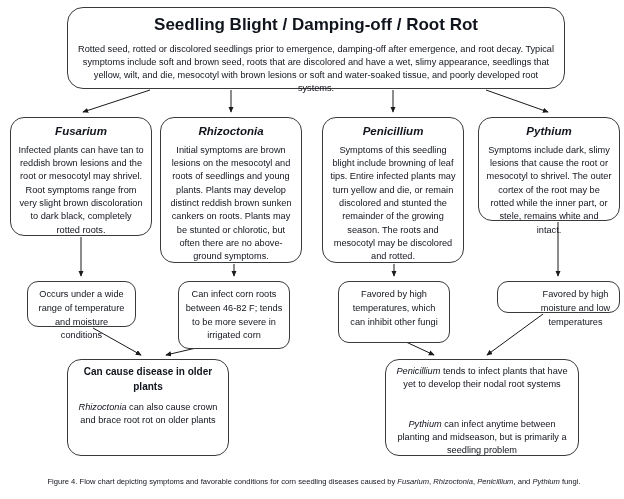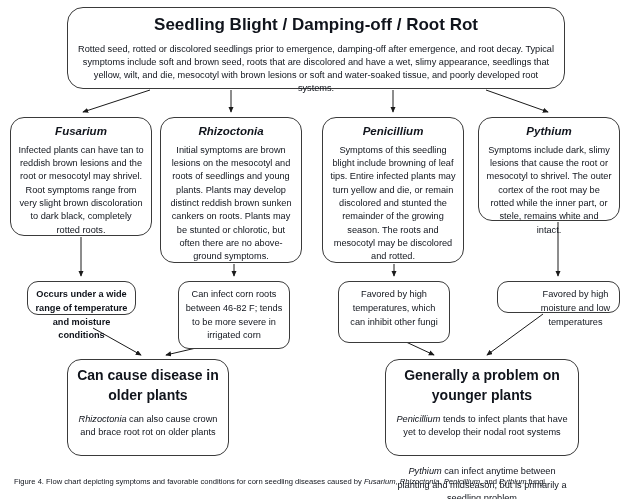--- a/index.html
+++ b/index.html
@@ -87,50 +87,50 @@
   #node-penicillium { left: 322px; top: 117px; width: 142px; height: 146px; }
   #node-pythium     { left: 478px; top: 117px; width: 142px; height: 104px; }
 
   
   .condition {
     padding: 6px 6px 6px 6px;
     font-size: 9.2px;
     line-height: 1.5;
     border-radius: 11px;
   }
-  #node-cond-fusarium    { left: 27px;  top: 281px; width: 109px; height: 34px; font-weight: bold; }
+  #node-cond-fusarium    { left: 27px;  top: 281px; width: 109px; height: 46px; }
   #node-cond-rhizoctonia { left: 178px; top: 281px; width: 112px; height: 68px; }
   #node-cond-penicillium { left: 338px; top: 281px; width: 112px; height: 62px; }
   #node-cond-pythium     { left: 497px; top: 281px; width: 123px; height: 32px; padding-left: 40px; }
 
   
   .summary {
     padding: 5px 8px 7px 8px;
     font-size: 9.2px;
     line-height: 1.45;
   }
   .summary .title {
     font-style: normal;
     font-weight: bold;
-    font-size: 14px;
+    font-size: 10px;
     margin-bottom: 7px;
   }
   #node-older   { left: 67px;  top: 359px; width: 162px; height: 97px; }
   #node-younger { left: 385px; top: 359px; width: 194px; height: 97px; }
 
   
   #caption {
     position: absolute;
     left: 14px;
     top: 477px;
     width: 600px;
     font-size: 7.6px;
     line-height: 1.3;
     color: #10141c;
-    text-align: left;
+    text-align: center;
   }
 </style>
 </head>
 <body>
 
 <div id="canvas">
 
   <svg class="connectors" viewBox="0 0 624 499" xmlns="http://www.w3.org/2000/svg">
     <defs>
       <marker id="arrowhead" markerWidth="7" markerHeight="7" refX="5.2" refY="2.6" orient="auto" markerUnits="strokeWidth">
@@ -196,20 +196,19 @@
   <div class="node condition" id="node-cond-pythium">
     <span class="body">Favored by high moisture and low temperatures</span>
   </div>
 
   <div class="node summary" id="node-older">
     <span class="title">Can cause disease in older plants</span>
     <p><span class="sp">Rhizoctonia</span><span> can also cause crown and brace root rot on older plants</span></p>
   </div>
 
   <div class="node summary" id="node-younger">
-    <span class="title">Generally a problem on younger plants</span>
     <p><span class="sp">Penicillium</span><span> tends to infect plants that have yet to develop their nodal root systems</span></p>
     <p><span class="sp">Pythium</span><span> can infect anytime between planting and midseason, but is primarily a seedling problem</span></p>
   </div>
 
   <div id="caption"><span>Figure 4. Flow chart depicting symptoms and favorable conditions for corn seedling diseases caused by </span><span class="sp">Fusarium</span><span>, </span><span class="sp">Rhizoctonia</span><span>, </span><span class="sp">Penicillium</span><span>, and </span><span class="sp">Pythium</span><span> fungi.</span></div>
 
 </div>
 
 </body></html>

